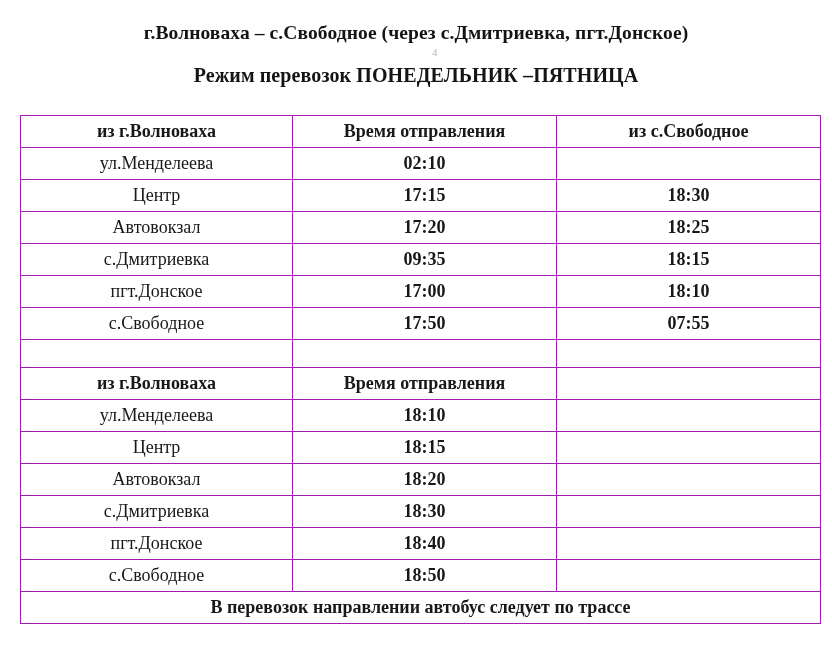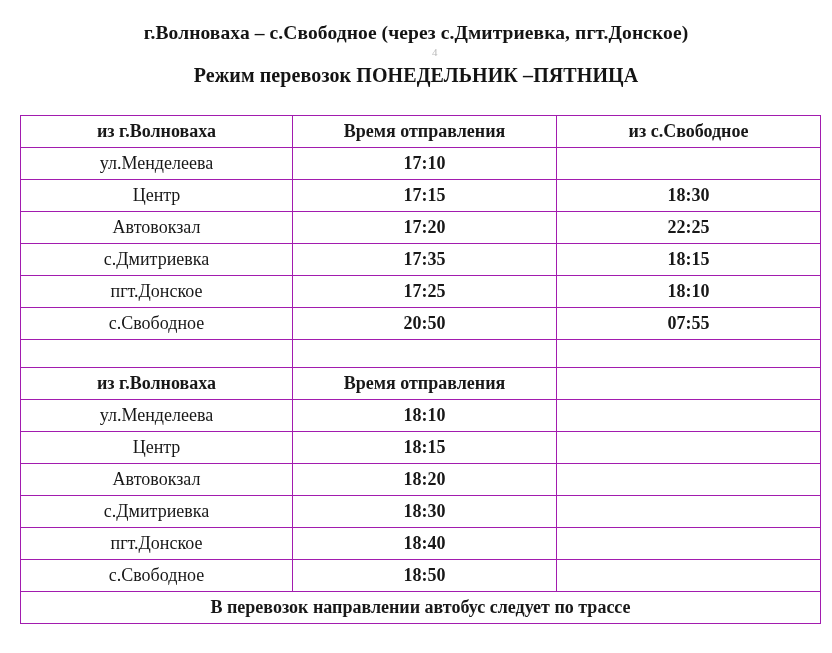--- a/index.html
+++ b/index.html
@@ -121,46 +121,46 @@
       </colgroup>
       <tbody>
         <tr>
           <td class="head">из г.Волноваха</td>
           <td class="head">Время отправления</td>
           <td class="head">из с.Свободное</td>
         </tr>
 
         <tr>
           <td class="stop">ул.Менделеева</td>
-          <td class="time">17:10</td>
+          <td class="time">02:10</td>
           <td class="time-right"></td>
         </tr>
         <tr>
           <td class="stop">Центр</td>
           <td class="time">17:15</td>
           <td class="time-right">18:30</td>
         </tr>
         <tr>
           <td class="stop">Автовокзал</td>
           <td class="time">17:20</td>
-          <td class="time-right">22:25</td>
+          <td class="time-right">18:25</td>
         </tr>
         <tr>
           <td class="stop">с.Дмитриевка</td>
-          <td class="time">17:35</td>
+          <td class="time">09:35</td>
           <td class="time-right">18:15</td>
         </tr>
         <tr>
           <td class="stop">пгт.Донское</td>
-          <td class="time">17:25</td>
+          <td class="time">17:00</td>
           <td class="time-right">18:10</td>
         </tr>
         <tr>
           <td class="stop">с.Свободное</td>
-          <td class="time">20:50</td>
+          <td class="time">17:50</td>
           <td class="time-right">07:55</td>
         </tr>
 
         <tr class="gap">
           <td class="empty"></td>
           <td class="empty"></td>
           <td class="empty"></td>
         </tr>
 
         <tr>

